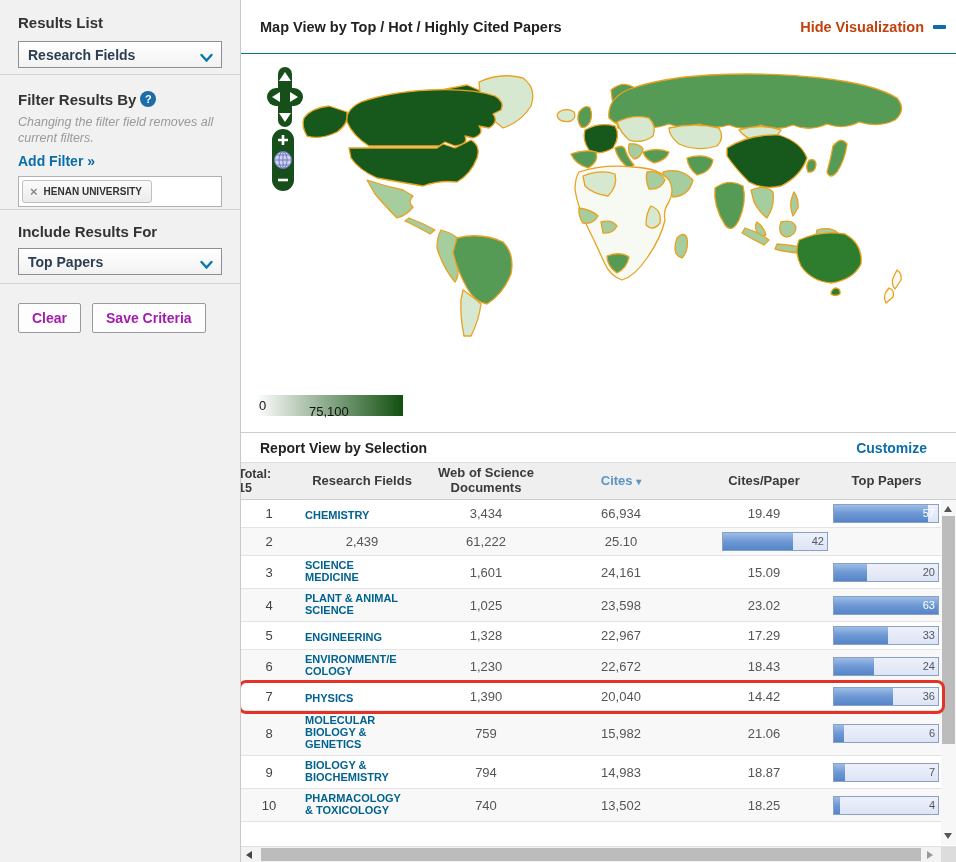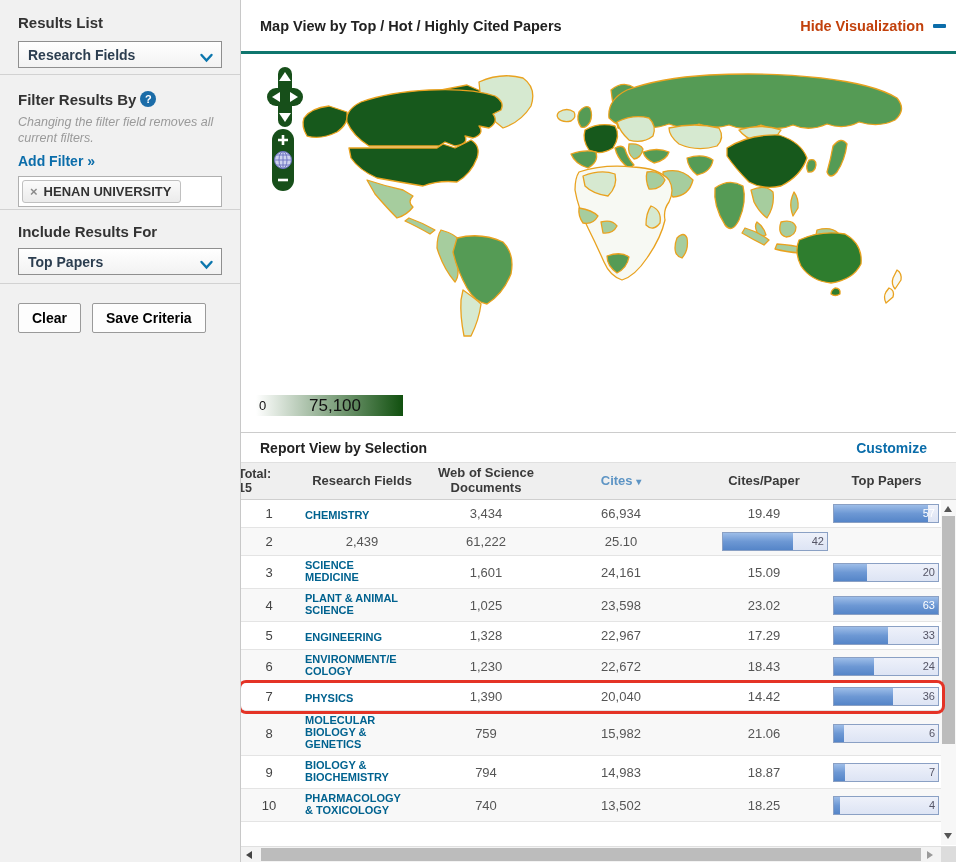--- a/index.html
+++ b/index.html
@@ -16,42 +16,42 @@
   .dropdown .dd-value { font-size:14px; font-weight:bold; color:#2c3e50; white-space:nowrap; }
   .dd-chev { position:absolute; right:7px; top:8px; }
   .sb-note { font-size:12.5px; font-style:italic; color:#9a9a9a; line-height:1.25; margin-bottom:7px; }
   .help-badge { display:inline-block; width:16px; height:16px; border-radius:50%; background:#1b6ca8; color:#fff;
                 font-size:11px; font-weight:bold; text-align:center; line-height:16px; vertical-align:2px; margin-left:4px; cursor:pointer; }
   .add-filter { font-size:14px; font-weight:bold; color:#0b6daa; margin-bottom:7px; cursor:pointer; }
   .filter-box { width:204px; min-height:31px; background:#fff; border:1px solid #b0b0b0; padding:3px; }
   .filter-tag { display:inline-flex; align-items:center; gap:6px; border:1px solid #c0c0c0; border-radius:3px;
                 background:linear-gradient(#fbfbfb,#ebebeb); padding:3px 9px 3px 7px; }
   .filter-tag .tag-x { color:#8a8a8a; font-weight:bold; font-size:13px; cursor:pointer; }
-  .filter-tag .tag-label { font-size:13px; font-weight:bold; color:#333; white-space:nowrap; }
+  .filter-tag .tag-label { font-size:10px; font-weight:bold; color:#333; white-space:nowrap; }
   .btn-row { display:flex; gap:11px; padding-top:3px; }
   .btn { background:#fdfdfd; border:1px solid #9a9a9a; border-radius:2px; padding:6px 13px;
-         font-size:14px; font-weight:bold; color:#000000; cursor:pointer; font-family:inherit; }
+         font-size:14px; font-weight:bold; color:#a21caf; cursor:pointer; font-family:inherit; }
 
   
   .main { position:absolute; left:240px; top:0; width:716px; height:862px; background:#fff; border-left:1px solid #c8c8c8; }
   .map-header { height:54px; display:flex; align-items:center; justify-content:space-between;
-                padding:0 10px 0 19px; border-bottom:3px solid #0f766e; }
+                padding:0 10px 0 19px; border-bottom:1px solid #0f766e; }
   .map-title { font-size:14.5px; font-weight:bold; color:#222; }
   .hide-link { font-size:14.5px; font-weight:bold; color:#c2410c; cursor:pointer; display:flex; align-items:center; }
   .minus-icon { display:inline-block; width:13px; height:4px; background:#0b6daa; border-radius:1px; margin-left:9px; }
 
   .map-area { position:relative; height:378px; }
   .worldmap { position:absolute; left:8px; top:6px; }
   .worldmap path { stroke:#e9a21f; stroke-width:1.3; stroke-linejoin:round; cursor:pointer; }
   .pan-ctl { position:absolute; left:25px; top:12px; cursor:pointer; }
   .zoom-ctl { position:absolute; left:30px; top:74px; cursor:pointer; }
   .legend { position:absolute; left:15px; top:341px; width:147px; height:21px;
             background:linear-gradient(to right,#ffffff,#11500f); }
   .legend-min { position:absolute; left:3px; top:3px; font-size:13px; color:#111; }
-  .legend-max { position:absolute; left:53px; top:1px; font-size:17px; color:#111; }
+  .legend-max { position:absolute; left:53px; top:9px; font-size:13px; color:#111; }
 
   .report-header { height:31px; border-top:1px solid #cccccc; border-bottom:1px solid #e0e0e0;
                    display:flex; align-items:center; justify-content:space-between; padding:0 29px 0 19px; }
   .report-title { font-size:14px; font-weight:bold; color:#222; }
   .customize-link { font-size:14px; font-weight:bold; color:#0b6daa; cursor:pointer; }
 
   .tgrid { display:grid; grid-template-columns:56px 130px 118px 152px 134px 1fr; width:701px; }
   .table-header { height:37px; background:#efefef; border-bottom:1px solid #cfcfcf; }
   .table-header .tgrid { height:100%; align-items:center; }
   .th { font-size:13px; font-weight:bold; color:#3a3a3a; text-align:center; line-height:1.15; }

